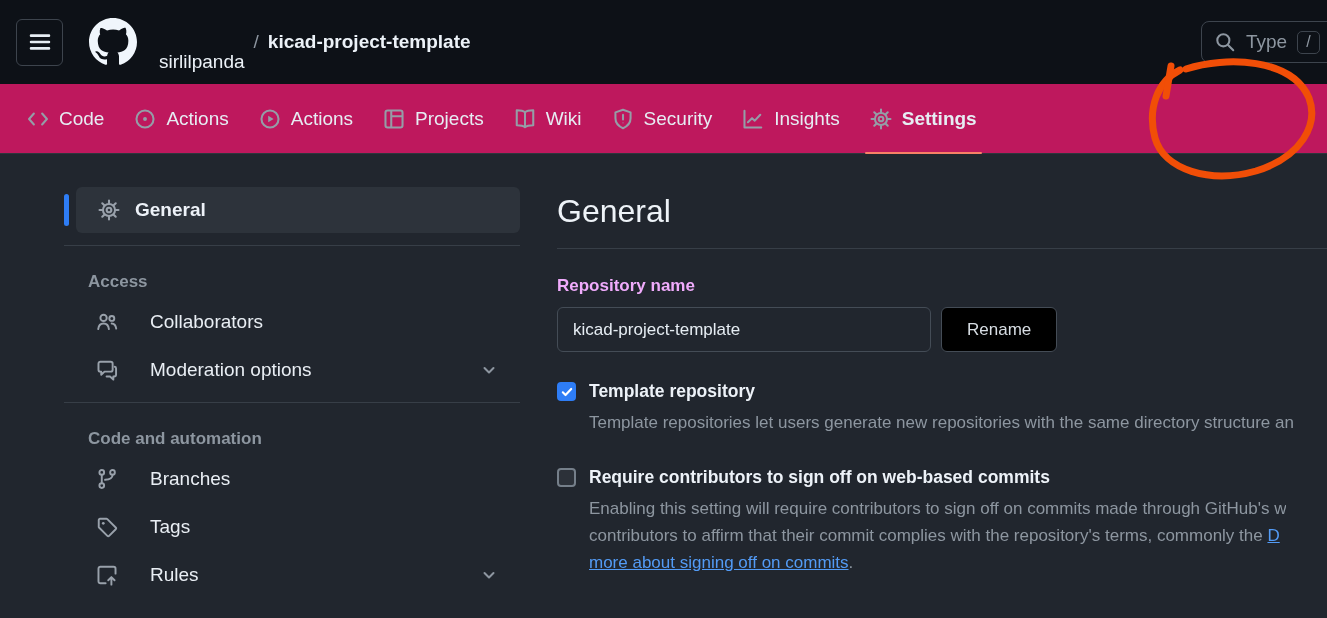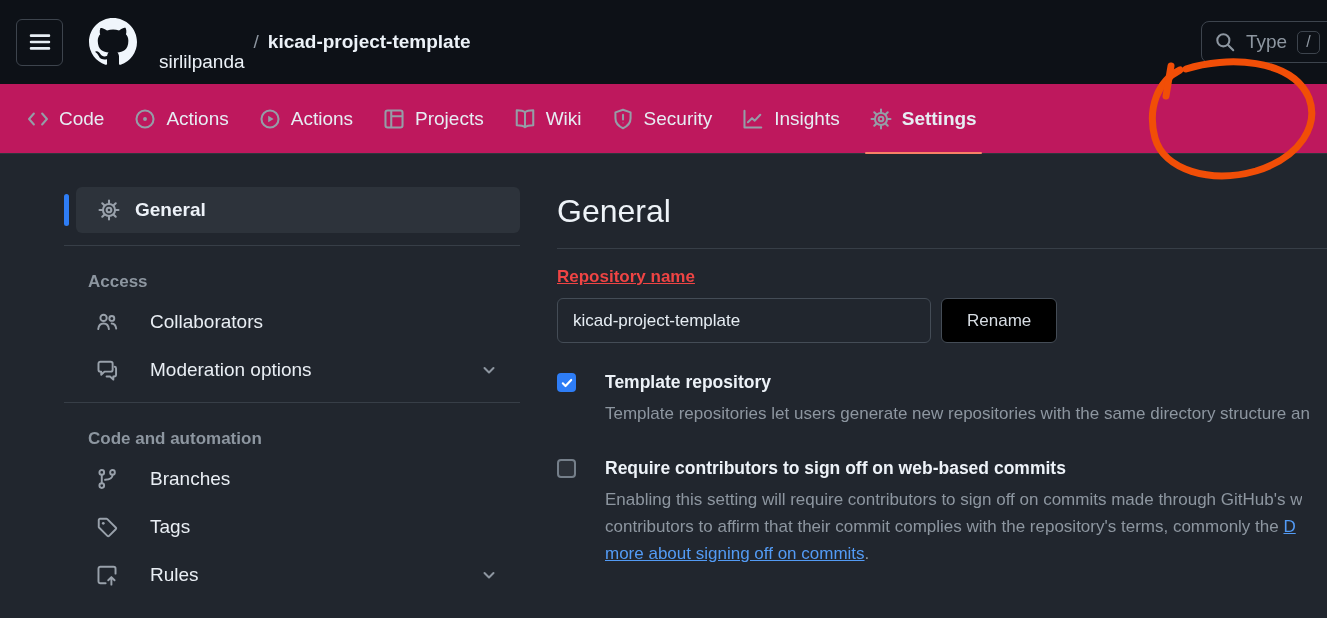--- a/index.html
+++ b/index.html
@@ -75,33 +75,33 @@
   .side-item {
     height:48px; display:flex; align-items:center; gap:32px; padding-left:32px;
     font-size:19px; color:#e9eef4; border-radius:6px; cursor:pointer;
   }
   .side-item .s-icon { color:#99a1ab; }
   .side-item .chev { margin-left:auto; margin-right:22px; color:#8d96a0; }
 
   main.settings-main { flex:1; min-width:0; padding-top:37px; overflow:hidden; }
   .page-title { font-size:32px; font-weight:400; color:#eef3f8; line-height:40px; }
   .main-divider { border:none; border-top:1px solid #373e47; margin-top:17px; }
-  .field-label { margin-top:18px; font-size:17px; font-weight:700; color:#ef4444;text-decoration:underline; }
+  .field-label { margin-top:27px; font-size:17px; font-weight:700; color:#f0abfc; }
   .rename-row { margin-top:11px; display:flex; gap:10px; }
   .repo-input {
     width:374px; height:45px; background:#21262e; border:1px solid #444c56;
     border-radius:6px; padding:0 15px; font-size:17px; color:#e6edf3;
     font-family:"Liberation Sans", sans-serif; outline:none;
   }
   .btn {
     height:45px; padding:0 25px; background:#000000; border:1px solid #444c56;
     border-radius:6px; font-size:17px; color:#d7dde3; font-weight:500;
     font-family:"Liberation Sans", sans-serif; cursor:pointer;
   }
-  .check-row { margin-top:29px; display:flex; gap:29px; align-items:flex-start; }
+  .check-row { margin-top:29px; display:flex; gap:13px; align-items:flex-start; }
   .check-row.second { margin-top:31px; }
   .checkbox {
     width:19px; height:19px; border-radius:4px; flex-shrink:0; margin-top:1px;
     display:flex; align-items:center; justify-content:center; cursor:pointer;
   }
   .checkbox.checked { background:#2e7df6; }
   .checkbox.unchecked { border:2px solid #757f8a; background:rgba(120,130,140,.12); }
   .check-label { font-size:17.5px; font-weight:700; color:#edf2f8; line-height:21px; cursor:pointer; }
   .check-desc {
     margin-top:7px; font-size:17px; color:#8d96a0; line-height:27px;

